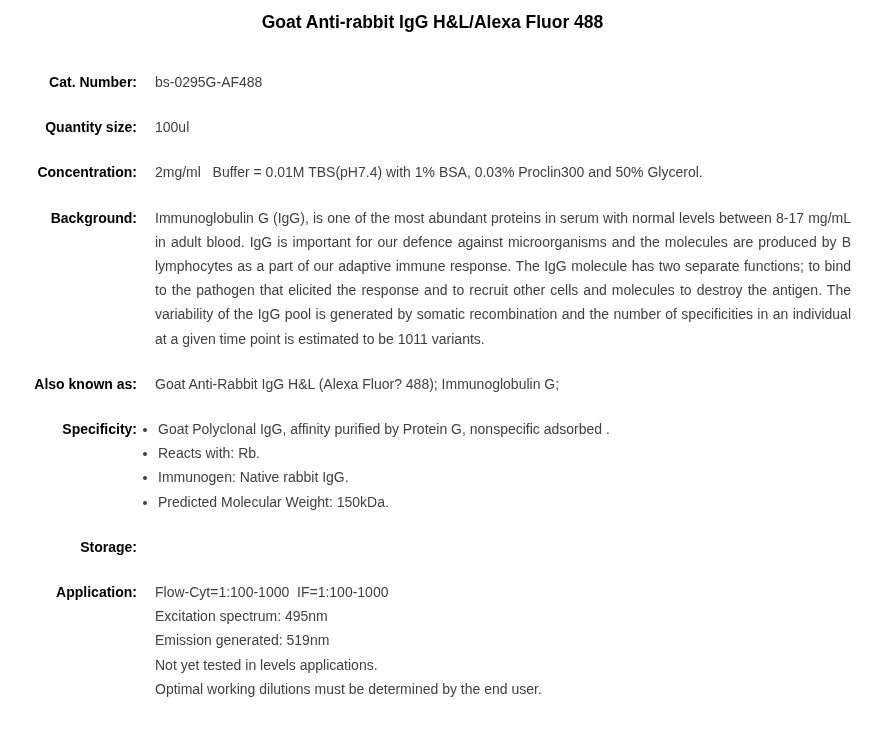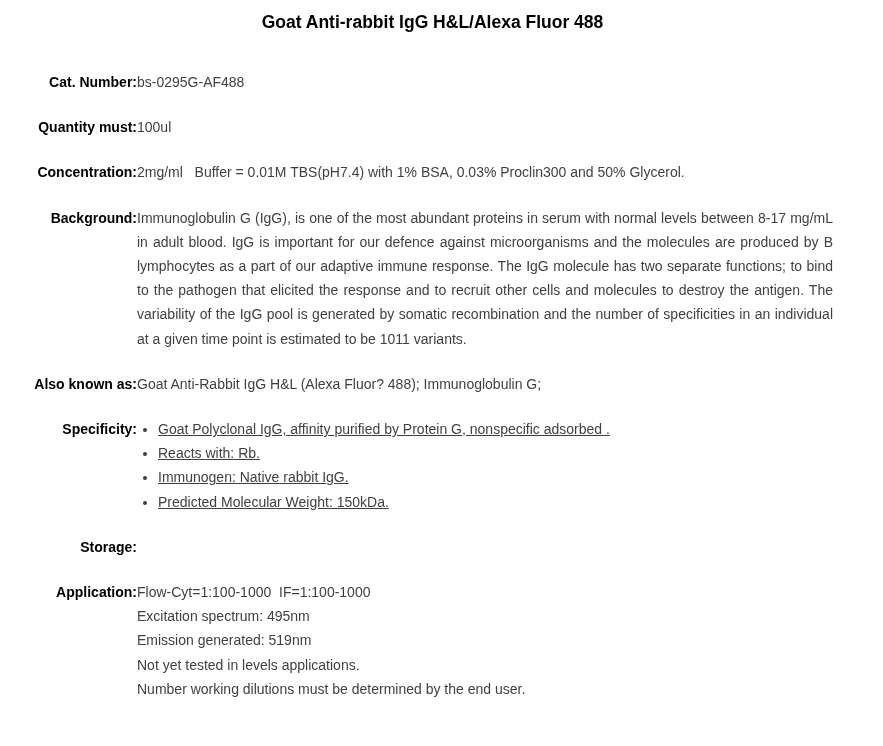--- a/index.html
+++ b/index.html
@@ -37,50 +37,49 @@
     line-height: 24.2px;
   }
   .label {
     flex: none;
     width: 137px;
     text-align: right;
     font-weight: bold;
     color: #000000;
   }
   .value {
-    margin-left: 0;
+    margin-left: 18px;
     width: 696px;
     color: #3f3f3f;
   }
   .justify { text-align: justify; }
   .pre { white-space: pre-wrap; }
   ul.bullets {
     margin: 0;
     padding-left: 21px;
     list-style: disc;
-    text-decoration: underline;
   }
   ul.bullets li { margin: 0; }
 </style>
 </head>
 <body>
 
 <div class="page">
 
   <h1 class="title">Goat Anti-rabbit IgG H&amp;L/Alexa Fluor 488</h1>
 
   <div class="rows">
 
     <div class="row">
       <div class="label">Cat. Number:</div>
       <div class="value pre">bs-0295G-AF488</div>
     </div>
 
     <div class="row">
-      <div class="label">Quantity must:</div>
+      <div class="label">Quantity size:</div>
       <div class="value pre">100ul</div>
     </div>
 
     <div class="row">
       <div class="label">Concentration:</div>
       <div class="value pre">2mg/ml   Buffer = 0.01M TBS(pH7.4) with 1% BSA, 0.03% Proclin300 and 50% Glycerol.</div>
     </div>
 
     <div class="row">
       <div class="label">Background:</div>
@@ -106,18 +105,18 @@
       <div class="label">Storage:</div>
     </div>
 
     <div class="row">
       <div class="label">Application:</div>
       <div class="value">
         <div class="pre">Flow-Cyt=1:100-1000  IF=1:100-1000</div>
         <div class="pre">Excitation spectrum: 495nm</div>
         <div class="pre">Emission generated: 519nm</div>
         <div class="pre">Not yet tested in levels applications.</div>
-        <div class="pre">Number working dilutions must be determined by the end user.</div>
+        <div class="pre">Optimal working dilutions must be determined by the end user.</div>
       </div>
     </div>
 
   </div>
 </div>
 
 </body></html>

